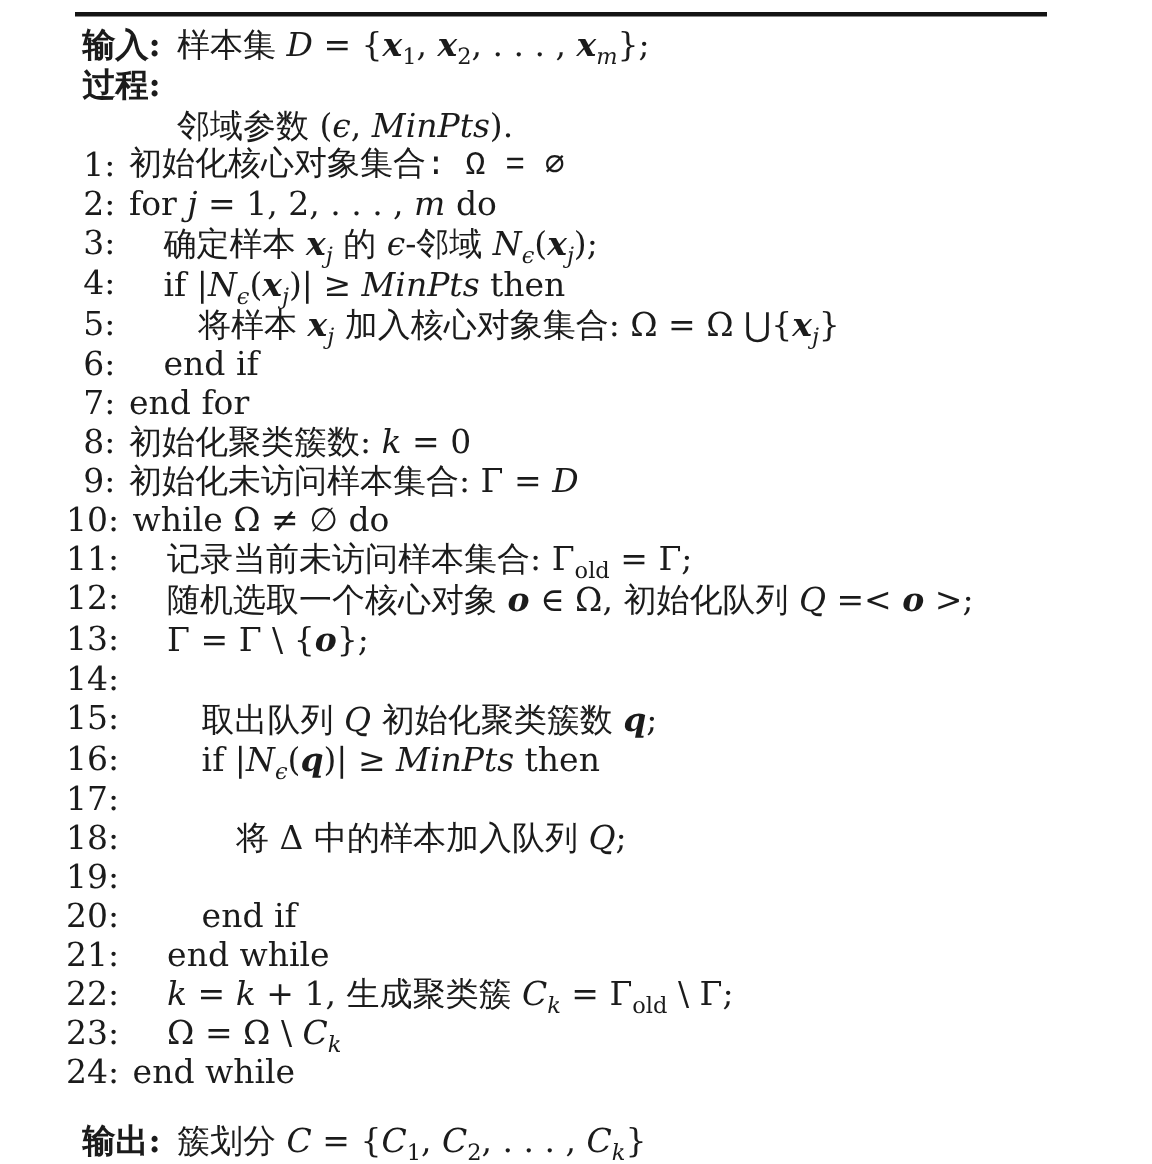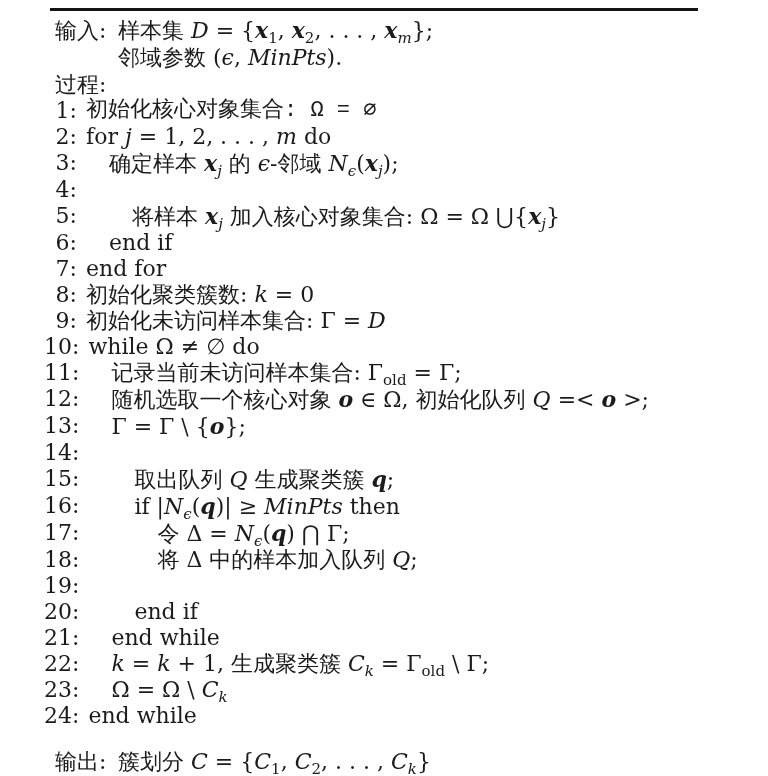--- a/index.html
+++ b/index.html
@@ -13,21 +13,21 @@
   .algo-box {
     margin: 8px 0 0 50px;
     width: 648px;
     border-top: 3px solid var(--rule, #141414);
     border-bottom: 3px solid var(--rule, #141414);
     padding: 6px 0 6px 0;
     font-size: 22px;
   }
   
   .hdr-row { display: flex; line-height: 27px; padding-left: 5px; }
-  .lbl { flex: 0 0 63px; font-weight: 400; white-space: nowrap; }
+  .lbl { flex: 0 0 63px; font-weight: 700; white-space: nowrap; }
   .hdr-content { white-space: nowrap; }
   
   .code-row { display: flex; line-height: 26px; margin-left: -6px; }
   .num { flex: 0 0 33px; text-align: right; white-space: nowrap; }
   .content { margin-left: 9px; white-space: nowrap; }
   .output-row { margin-top: 18px; line-height: 29px; }
   
   .seg { white-space: pre-wrap; }
   .t-c  { font-style: normal; font-weight: 400; }
   .t-b  { font-weight: 400; }
@@ -41,43 +41,44 @@
 <body style="background: rgb(255, 255, 255); color: rgb(27, 27, 27);">
 
 <div class="algo-box">
 
   <div class="hdr-row">
     <span class="lbl">输入:</span>
     <span class="hdr-content"><span class="seg t-c">样本集 </span><span class="seg t-i">D</span><span class="seg t-c"> = {</span><span class="seg t-bi">x</span><sub class="seg t-cs">1</sub><span class="seg t-c">, </span><span class="seg t-bi">x</span><sub class="seg t-cs">2</sub><span class="seg t-c">, . . . , </span><span class="seg t-bi">x</span><sub class="seg t-is">m</sub><span class="seg t-c">};</span></span>
   </div>
 
   <div class="hdr-row">
-    <span class="lbl"></span>
-    <span class="hdr-content"><span class="seg t-c">邻域参数 (</span><span class="seg t-i">ϵ</span><span class="seg t-c">, </span><span class="seg t-i">MinPts</span><span class="seg t-c">).</span></span>
+    <span class="lbl">过程:</span>
   </div>
 
   <div class="hdr-row">
-    <span class="lbl">过程:</span>
+    <span class="lbl"></span>
+    <span class="hdr-content"><span class="seg t-c">邻域参数 (</span><span class="seg t-i">ϵ</span><span class="seg t-c">, </span><span class="seg t-i">MinPts</span><span class="seg t-c">).</span></span>
   </div>
 
   <div class="code">
       <div class="code-row">
         <span class="num">1:</span>
         <span class="content" style="padding-left: 0px; font-family: Liberation Mono, monospace;"><span class="seg t-c">初始化核心对象集合: Ω = ∅</span></span>
       </div>
       <div class="code-row">
         <span class="num">2:</span>
         <span class="content" style="padding-left: 0px;"><span class="seg t-b">for </span><span class="seg t-i">j</span><span class="seg t-c"> = 1, 2, . . . , </span><span class="seg t-i">m</span><span class="seg t-b"> do</span></span>
       </div>
       <div class="code-row">
         <span class="num">3:</span>
         <span class="content" style="padding-left: 23px;"><span class="seg t-c">确定样本 </span><span class="seg t-bi">x</span><sub class="seg t-is">j</sub><span class="seg t-c"> 的 </span><span class="seg t-i">ϵ</span><span class="seg t-c">-邻域 </span><span class="seg t-i">N</span><sub class="seg t-is">ϵ</sub><span class="seg t-c">(</span><span class="seg t-bi">x</span><sub class="seg t-is">j</sub><span class="seg t-c">);</span></span>
       </div>
       <div class="code-row">
         <span class="num">4:</span>
+        <span class="content" style="padding-left: 23px;"><span class="seg t-b">if </span><span class="seg t-c">|</span><span class="seg t-i">N</span><sub class="seg t-is">ϵ</sub><span class="seg t-c">(</span><span class="seg t-bi">x</span><sub class="seg t-is">j</sub><span class="seg t-c">)| ≥ </span><span class="seg t-i">MinPts</span><span class="seg t-b"> then</span></span>
       </div>
       <div class="code-row">
         <span class="num">5:</span>
         <span class="content" style="padding-left: 46px;"><span class="seg t-c">将样本 </span><span class="seg t-bi">x</span><sub class="seg t-is">j</sub><span class="seg t-c"> 加入核心对象集合: Ω = Ω ⋃{</span><span class="seg t-bi">x</span><sub class="seg t-is">j</sub><span class="seg t-c">}</span></span>
       </div>
       <div class="code-row">
         <span class="num">6:</span>
         <span class="content" style="padding-left: 23px;"><span class="seg t-b">end if</span></span>
       </div>
       <div class="code-row">
@@ -106,29 +107,28 @@
       </div>
       <div class="code-row">
         <span class="num">13:</span>
         <span class="content" style="padding-left: 23px;"><span class="seg t-c">Γ = Γ \ {</span><span class="seg t-bi">o</span><span class="seg t-c">};</span></span>
       </div>
       <div class="code-row">
         <span class="num">14:</span>
       </div>
       <div class="code-row">
         <span class="num">15:</span>
-        <span class="content" style="padding-left: 46px;"><span class="seg t-c">取出队列 </span><span class="seg t-i">Q</span><span class="seg t-c"> 生成聚类簇 </span><span class="seg t-bi">q</span><span class="seg t-c">;</span></span>
+        <span class="content" style="padding-left: 46px;"><span class="seg t-c">取出队列 </span><span class="seg t-i">Q</span><span class="seg t-c"> 初始化聚类簇数 </span><span class="seg t-bi">q</span><span class="seg t-c">;</span></span>
       </div>
       <div class="code-row">
         <span class="num">16:</span>
         <span class="content" style="padding-left: 46px;"><span class="seg t-b">if </span><span class="seg t-c">|</span><span class="seg t-i">N</span><sub class="seg t-is">ϵ</sub><span class="seg t-c">(</span><span class="seg t-bi">q</span><span class="seg t-c">)| ≥ </span><span class="seg t-i">MinPts</span><span class="seg t-b"> then</span></span>
       </div>
       <div class="code-row">
         <span class="num">17:</span>
-        <span class="content" style="padding-left: 69px;"><span class="seg t-c">令 Δ = </span><span class="seg t-i">N</span><sub class="seg t-is">ϵ</sub><span class="seg t-c">(</span><span class="seg t-bi">q</span><span class="seg t-c">) ⋂ Γ;</span></span>
       </div>
       <div class="code-row">
         <span class="num">18:</span>
         <span class="content" style="padding-left: 69px;"><span class="seg t-c">将 Δ 中的样本加入队列 </span><span class="seg t-i">Q</span><span class="seg t-c">;</span></span>
       </div>
       <div class="code-row">
         <span class="num">19:</span>
       </div>
       <div class="code-row">
         <span class="num">20:</span>

